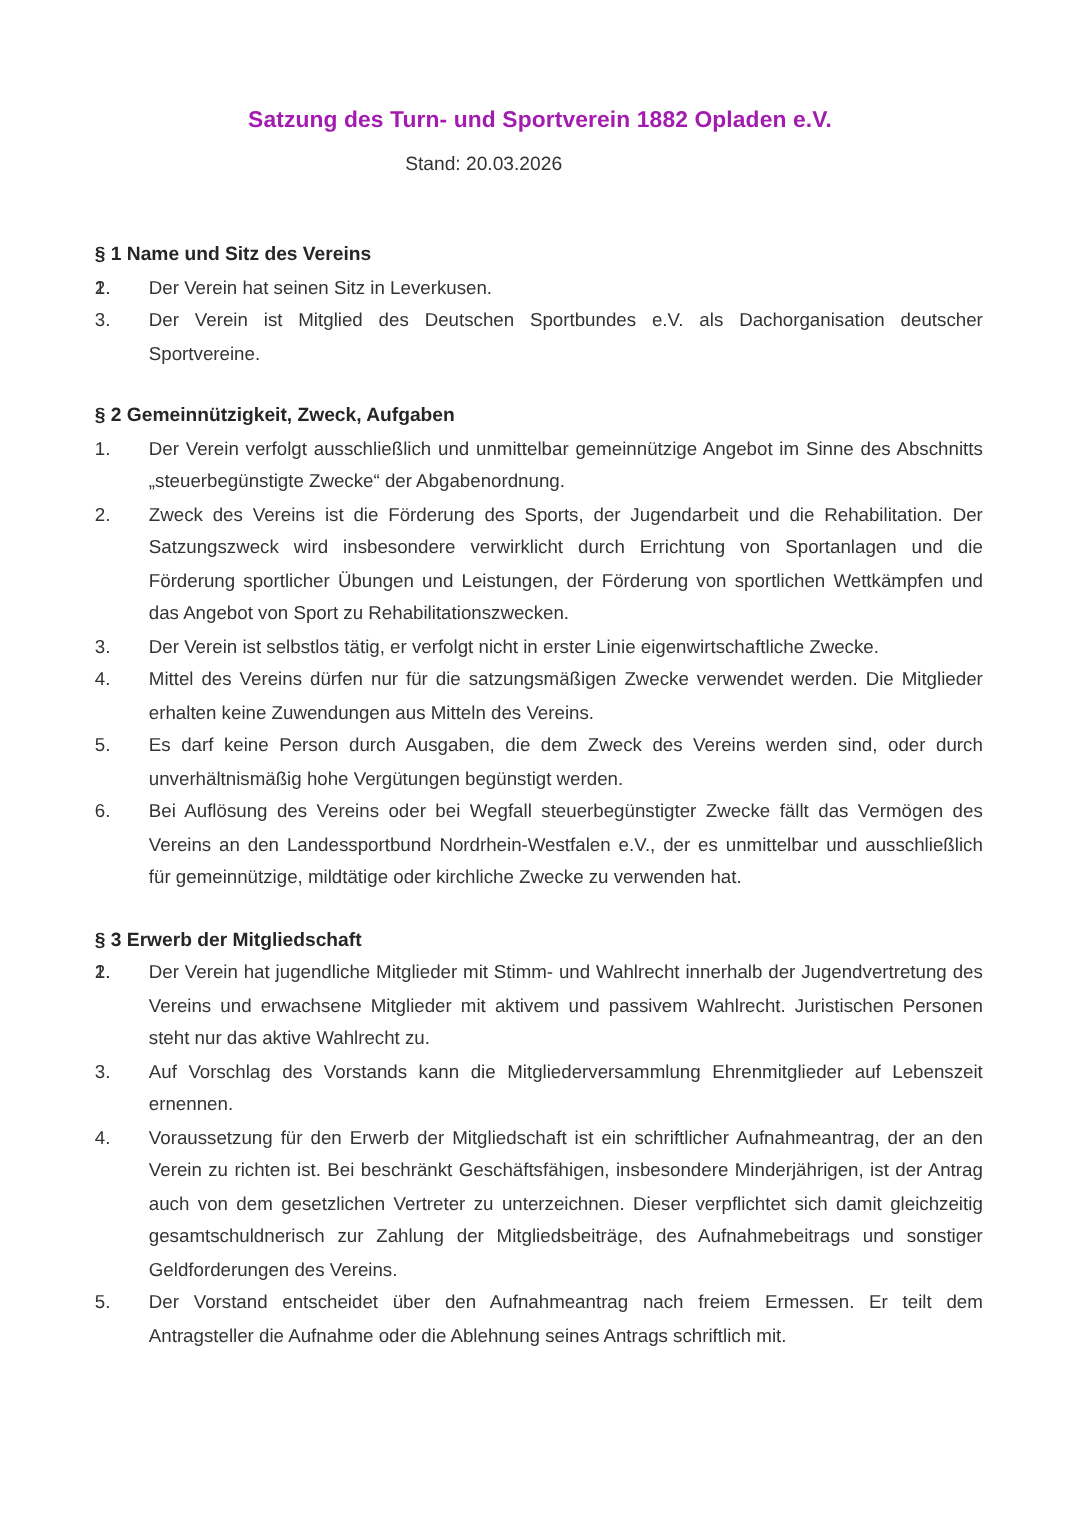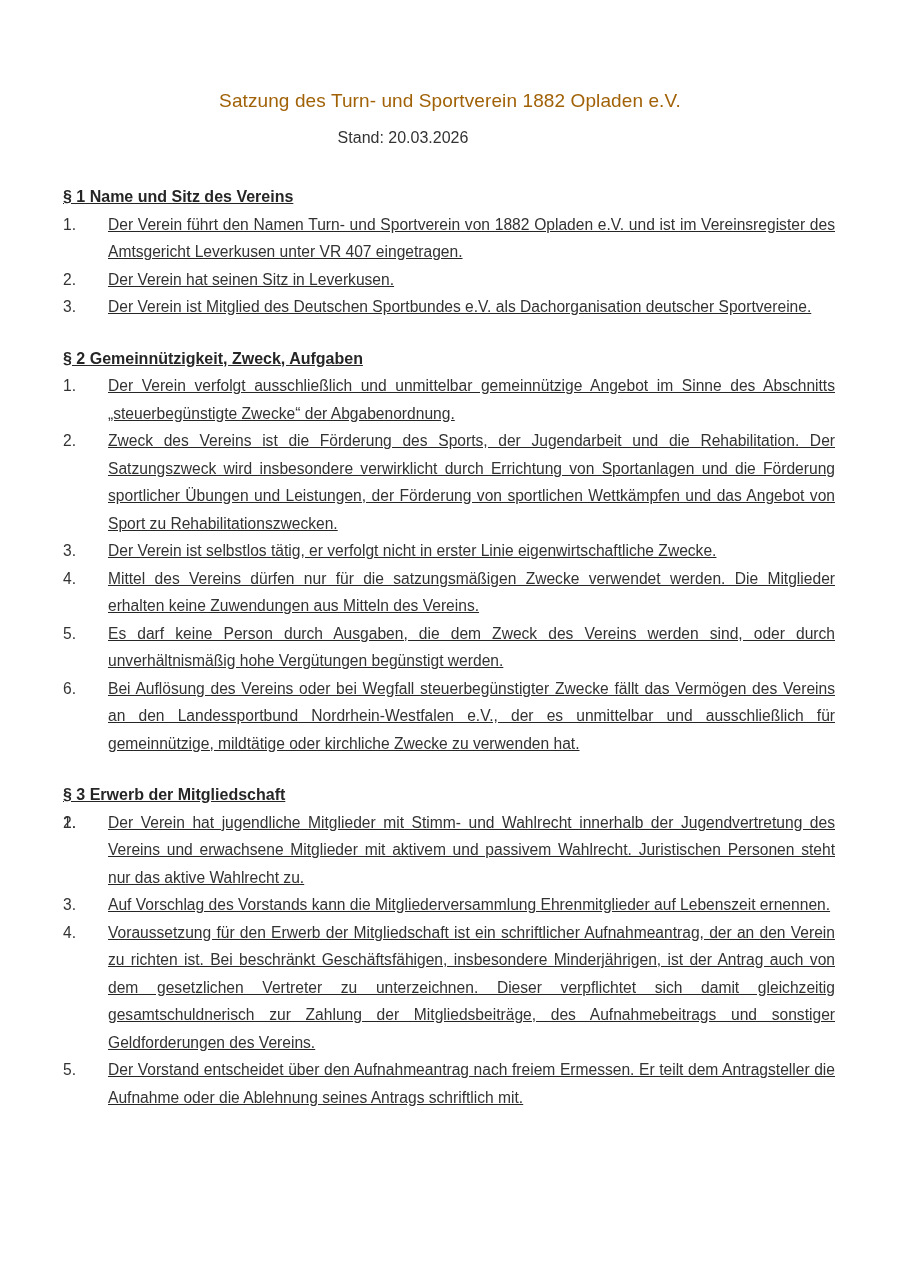--- a/index.html
+++ b/index.html
@@ -22,43 +22,42 @@
       width: 900px;
       height: 1273px;
       background: #ffffff;
     }
     .title {
       position: absolute;
       left: 0;
       width: 900px;
       top: 90px;
       text-align: center;
-      font-weight: normal;
+      font-weight: bold;
       font-size: 19px;
       letter-spacing: 0.1px;
-      color: #a16207;
+      color: #a21caf;
     }
     .subtitle {
       position: absolute;
       left: 0;
       width: 806px;
       top: 129px;
       text-align: center;
       font-size: 16px;
       color: #333333;
     }
     .content {
       position: absolute;
       left: 63px;
       top: 183px;
       width: 772px;
     }
     .section {
-      margin: 0;
-      text-decoration: underline;
+      margin: 16px;
     }
     .section + .section {
       margin-top: 24px;
     }
     .section-heading {
       font-weight: bold;
       font-size: 16px;
       line-height: 27.5px;
       color: #262626;
       margin: 0;
@@ -91,21 +90,20 @@
   <div class="title">Satzung des Turn- und Sportverein 1882 Opladen e.V.</div>
   <div class="subtitle">Stand: 20.03.2026</div>
 
   <div class="content">
 
     <section class="section">
       <h2 class="section-heading">§ 1 Name und Sitz des Vereins</h2>
       <ol class="items">
         <li>
           <span class="num">1.</span>
-          <span>Der Verein führt den Namen Turn- und Sportverein von 1882 Opladen e.V. und ist im Vereinsregister des Amtsgericht Leverkusen unter VR 407 eingetragen.</span>
         </li>
         <li>
           <span class="num">2.</span>
           <span>Der Verein hat seinen Sitz in Leverkusen.</span>
         </li>
         <li>
           <span class="num">3.</span>
           <span>Der Verein ist Mitglied des Deutschen Sportbundes e.V. als Dachorganisation deutscher Sportvereine.</span>
         </li>
       </ol>

